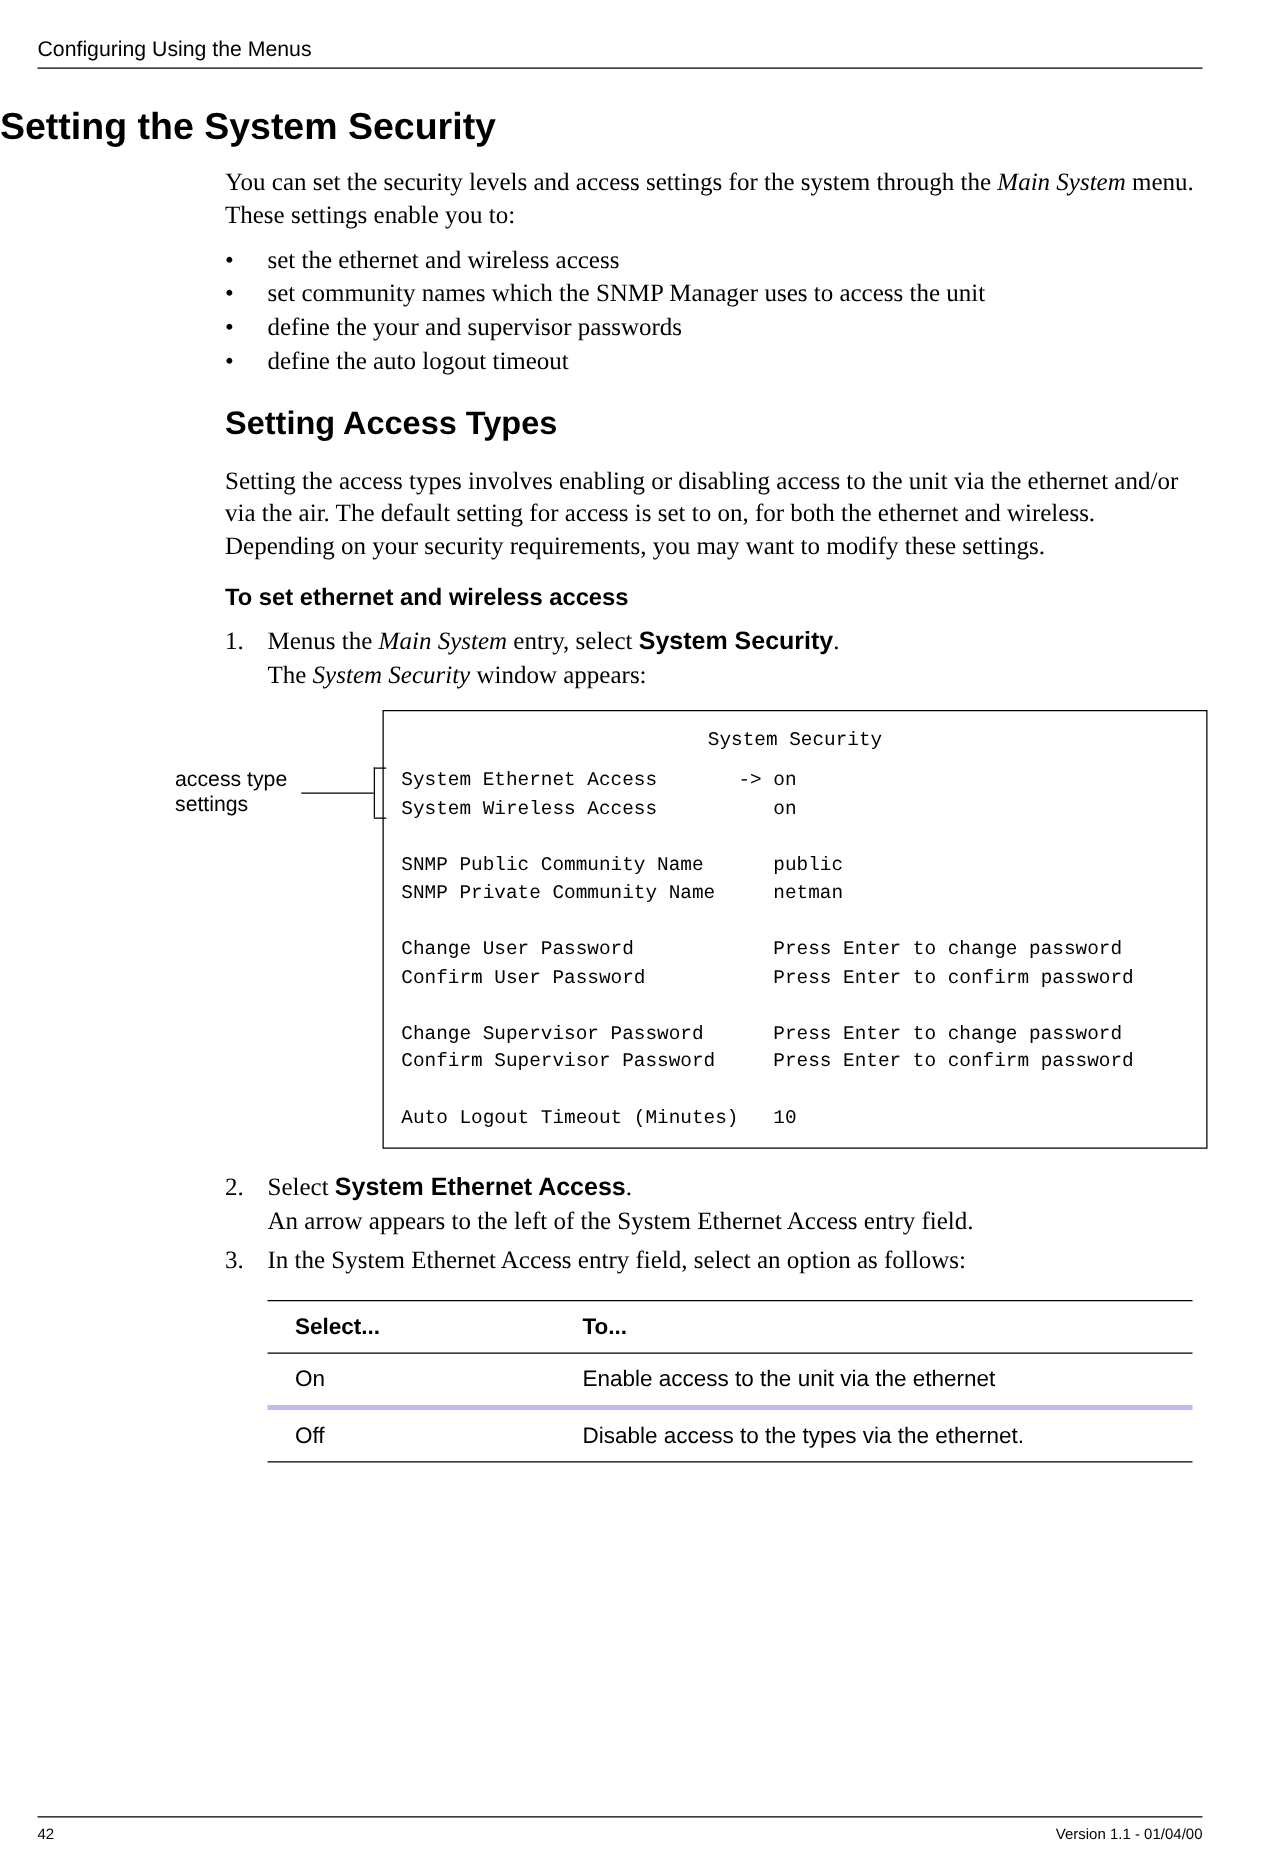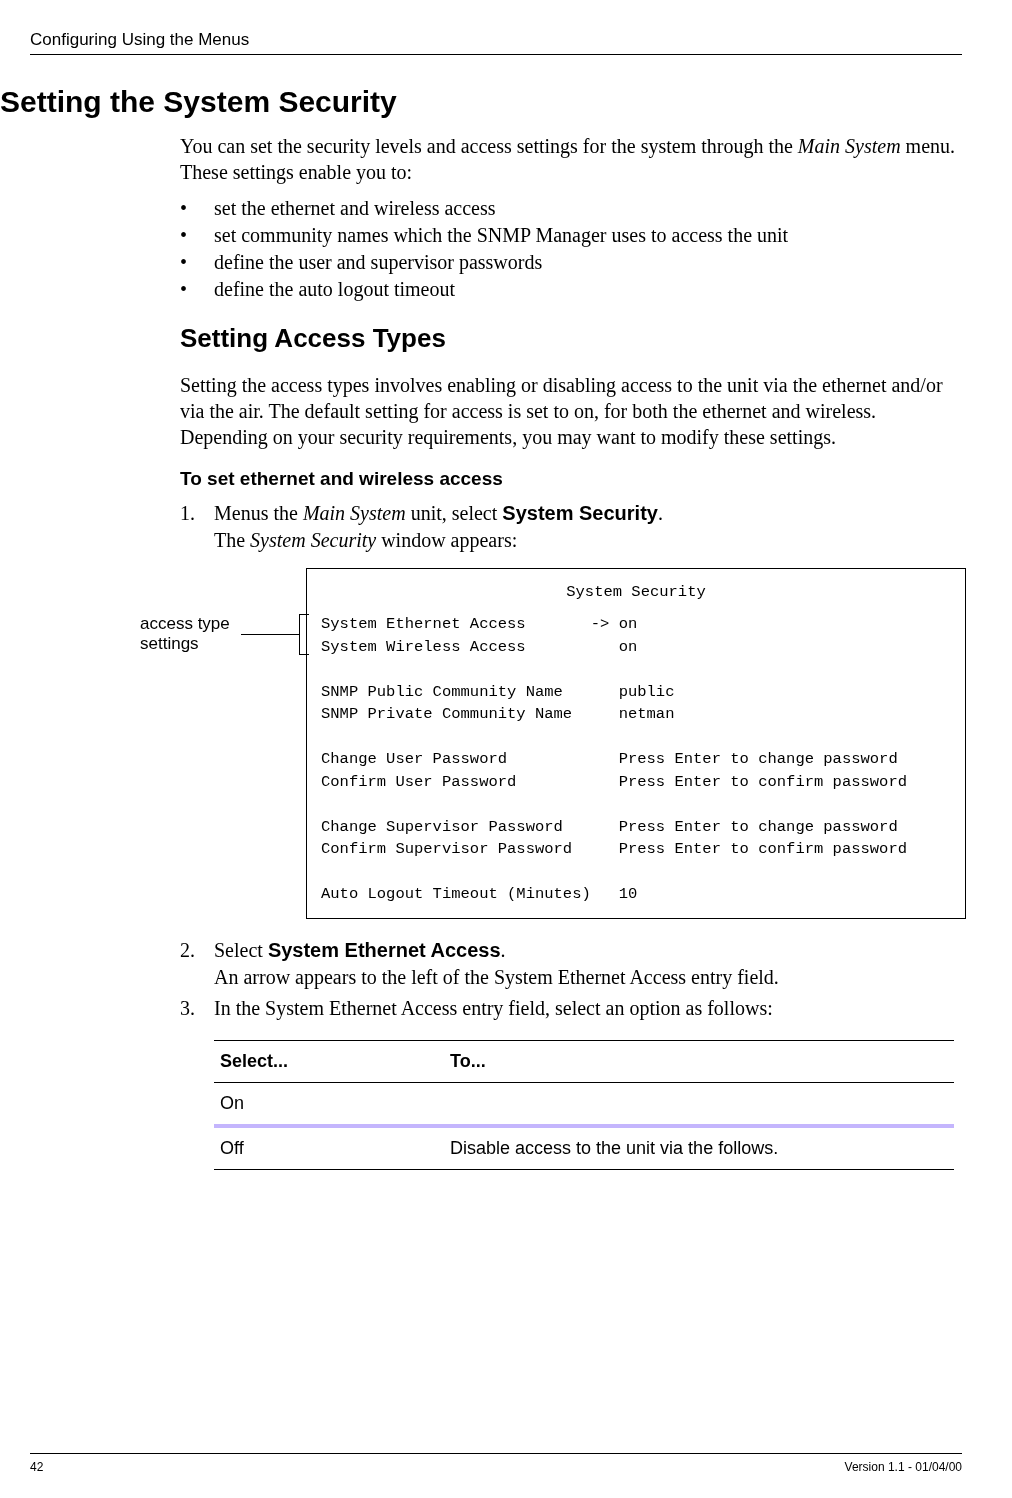--- a/index.html
+++ b/index.html
@@ -162,21 +162,21 @@
     border-top: 1.5px solid #000;
     border-bottom: 1.5px solid #000;
     font-family: Arial, Helvetica, sans-serif;
     font-weight: bold;
     font-size: 18px;
   }
   .opts-table .hdr > div,
   .opts-table .trow > div {
     padding: 10px 6px;
   }
-  .opts-table .c1 { width: 230px; flex: 0 0 230px; }
+  .opts-table .c1 { width: 230px; flex: 0 0 230px; margin-left: 16px; }
   .opts-table .c2 { flex: 1; }
   .opts-table .trow {
     display: flex;
     border-bottom: 4px solid #c4b5fd;
     font-family: Arial, Helvetica, sans-serif;
     font-size: 18px;
   }
   .opts-table .trow:last-child { border-bottom: 1.5px solid #000; }
   .footer {
     position: absolute;
@@ -214,39 +214,39 @@
     <div class="row">
         <span class="dot">•</span>
         <span>set the ethernet and wireless access</span>
       </div>
     <div class="row">
         <span class="dot">•</span>
         <span>set community names which the SNMP Manager uses to access the unit</span>
       </div>
     <div class="row">
         <span class="dot">•</span>
-        <span>define the user and supervisor passwords</span>
+        <span>define the your and supervisor passwords</span>
       </div>
     <div class="row">
         <span class="dot">•</span>
         <span>define the auto logout timeout</span>
       </div>
   </div>
 
   <h2 class="h2">Setting Access Types</h2>
 
   <p class="body-text">Setting the access types involves enabling or disabling access to the unit via the ethernet and/or via the air. The default setting for access is set to on, for both the ethernet and wireless. Depending on your security requirements, you may want to modify these settings.</p>
 
   <h3 class="h3">To set ethernet and wireless access</h3>
 
   <div class="ol">
     <div class="row">
       <span class="num">1.</span>
       <span class="cont">
-        <span>Menus the </span><span class="italic">Main System</span><span> unit, select </span><span class="bold-sans">System Security</span><span>.</span><br>
+        <span>Menus the </span><span class="italic">Main System</span><span> entry, select </span><span class="bold-sans">System Security</span><span>.</span><br>
         <span>The </span><span class="italic">System Security</span><span> window appears:</span>
       </span>
     </div>
   </div>
 
   <div class="figure-wrap">
     <div class="callout-label">
       <span>access type</span><br>
       <span>settings</span>
     </div>
@@ -285,24 +285,25 @@
     </div>
   </div>
 
   <div class="opts-table">
     <div class="hdr">
       <div class="c1">Select...</div>
       <div class="c2">To...</div>
     </div>
     <div class="trow">
       <div class="c1">On</div>
+      <div class="c2">Enable access to the unit via the ethernet</div>
     </div>
     <div class="trow">
       <div class="c1">Off</div>
-      <div class="c2">Disable access to the unit via the follows.</div>
+      <div class="c2">Disable access to the types via the ethernet.</div>
     </div>
   </div>
 
 </div>
 
 <div class="footer">
   <hr class="rule">
   <div class="line">
     <span>42</span>
     <span>Version 1.1 - 01/04/00</span>

